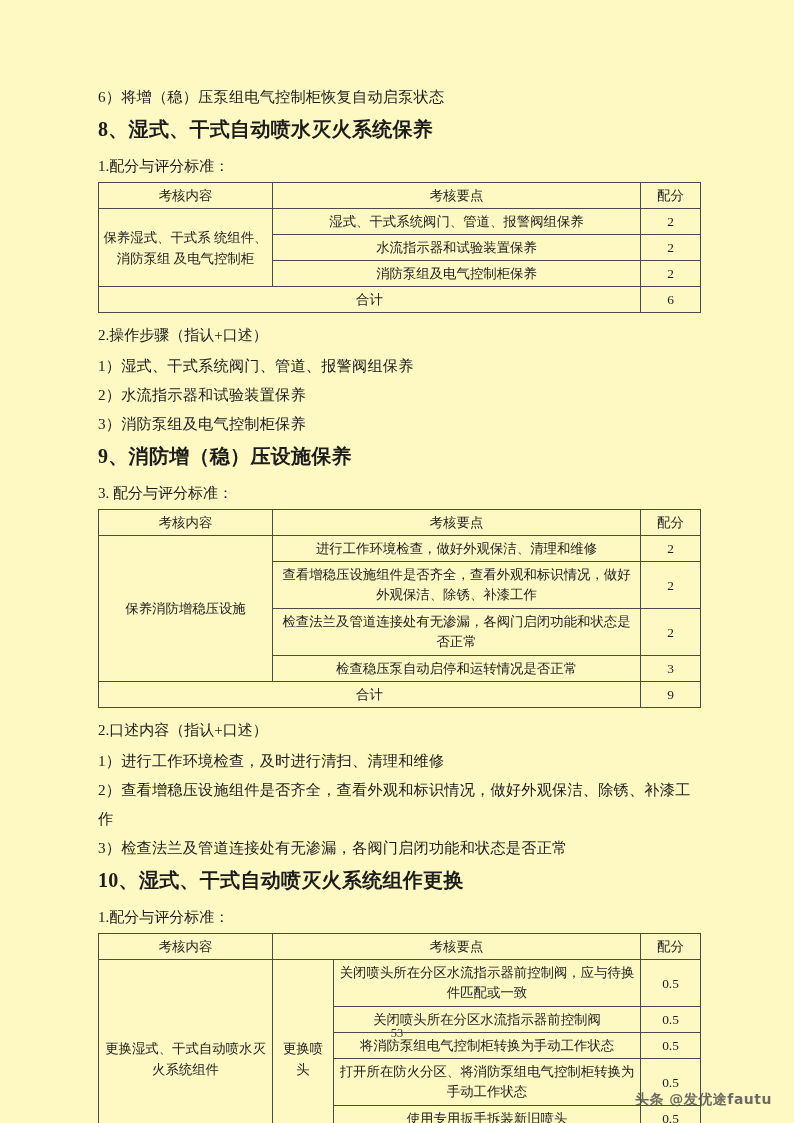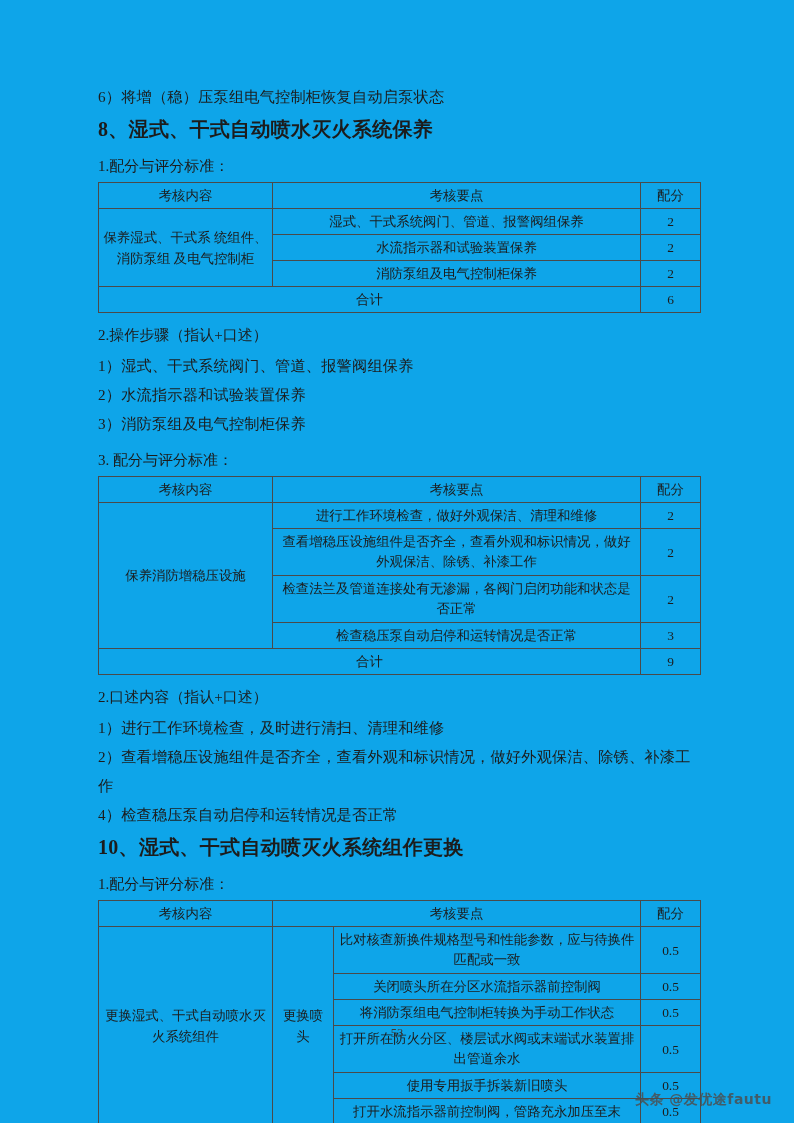--- a/index.html
+++ b/index.html
@@ -13,21 +13,21 @@
     position: relative;
     overflow: hidden;
     font-family: "Liberation Serif", "DejaVu Serif", serif;
     color: #1c1c1c;
   }
   .page {
     position: absolute;
     left: 0; top: 0;
     width: 794px;
     height: 1123px;
-    background: #0ea5e9;
+    background: #fef9c3;
   }
   .content {
     position: absolute;
     left: 98px;
     top: 82px;
     width: 602px;
   }
 
   
   .line {
@@ -155,20 +155,21 @@
           <td>6</td>
         </tr>
       </tbody>
     </table>
 
     <div class="sublabel">2.操作步骤（指认+口述）</div>
     <div class="line">1）湿式、干式系统阀门、管道、报警阀组保养</div>
     <div class="line">2）水流指示器和试验装置保养</div>
     <div class="line">3）消防泵组及电气控制柜保养</div>
 
+    <div class="heading">9、消防增（稳）压设施保养</div>
     <div class="sublabel">3. 配分与评分标准：</div>
 
     <table class="grade">
       <colgroup>
         <col style="width:174px">
         <col style="width:368px">
         <col style="width:60px">
       </colgroup>
       <tbody>
         <tr class="hdr">
@@ -196,54 +197,54 @@
         <tr>
           <td colspan="2">合计</td>
           <td>9</td>
         </tr>
       </tbody>
     </table>
 
     <div class="sublabel">2.口述内容（指认+口述）</div>
     <div class="line">1）进行工作环境检查，及时进行清扫、清理和维修</div>
     <div class="line wrap">2）查看增稳压设施组件是否齐全，查看外观和标识情况，做好外观保洁、除锈、补漆工作</div>
-    <div class="line">4）检查稳压泵自动启停和运转情况是否正常</div>
+    <div class="line">3）检查法兰及管道连接处有无渗漏，各阀门启闭功能和状态是否正常</div>
 
     <div class="heading">10、湿式、干式自动喷灭火系统组作更换</div>
     <div class="sublabel">1.配分与评分标准：</div>
 
     <table class="grade">
       <colgroup>
         <col style="width:174px">
         <col style="width:61px">
         <col style="width:307px">
         <col style="width:60px">
       </colgroup>
       <tbody>
         <tr class="hdr">
           <th>考核内容</th>
           <th colspan="2">考核要点</th>
           <th>配分</th>
         </tr>
         <tr>
           <td rowspan="6" class="mergecell">更换湿式、干式自动喷水灭火系统组件</td>
           <td rowspan="6" class="mergecell">更换喷头</td>
-          <td class="tall cell-just">比对核查新换件规格型号和性能参数，应与待换件匹配或一致</td>
+          <td class="tall cell-just">关闭喷头所在分区水流指示器前控制阀，应与待换件匹配或一致</td>
           <td>0.5</td>
         </tr>
         <tr>
           <td>关闭喷头所在分区水流指示器前控制阀</td>
           <td>0.5</td>
         </tr>
         <tr>
           <td>将消防泵组电气控制柜转换为手动工作状态</td>
           <td>0.5</td>
         </tr>
         <tr>
-          <td class="tall cell-just">打开所在防火分区、楼层试水阀或末端试水装置排出管道余水</td>
+          <td class="tall cell-just">打开所在防火分区、将消防泵组电气控制柜转换为手动工作状态</td>
           <td>0.5</td>
         </tr>
         <tr>
           <td>使用专用扳手拆装新旧喷头</td>
           <td>0.5</td>
         </tr>
         <tr>
           <td>打开水流指示器前控制阀，管路充永加压至末</td>
           <td>0.5</td>
         </tr>

